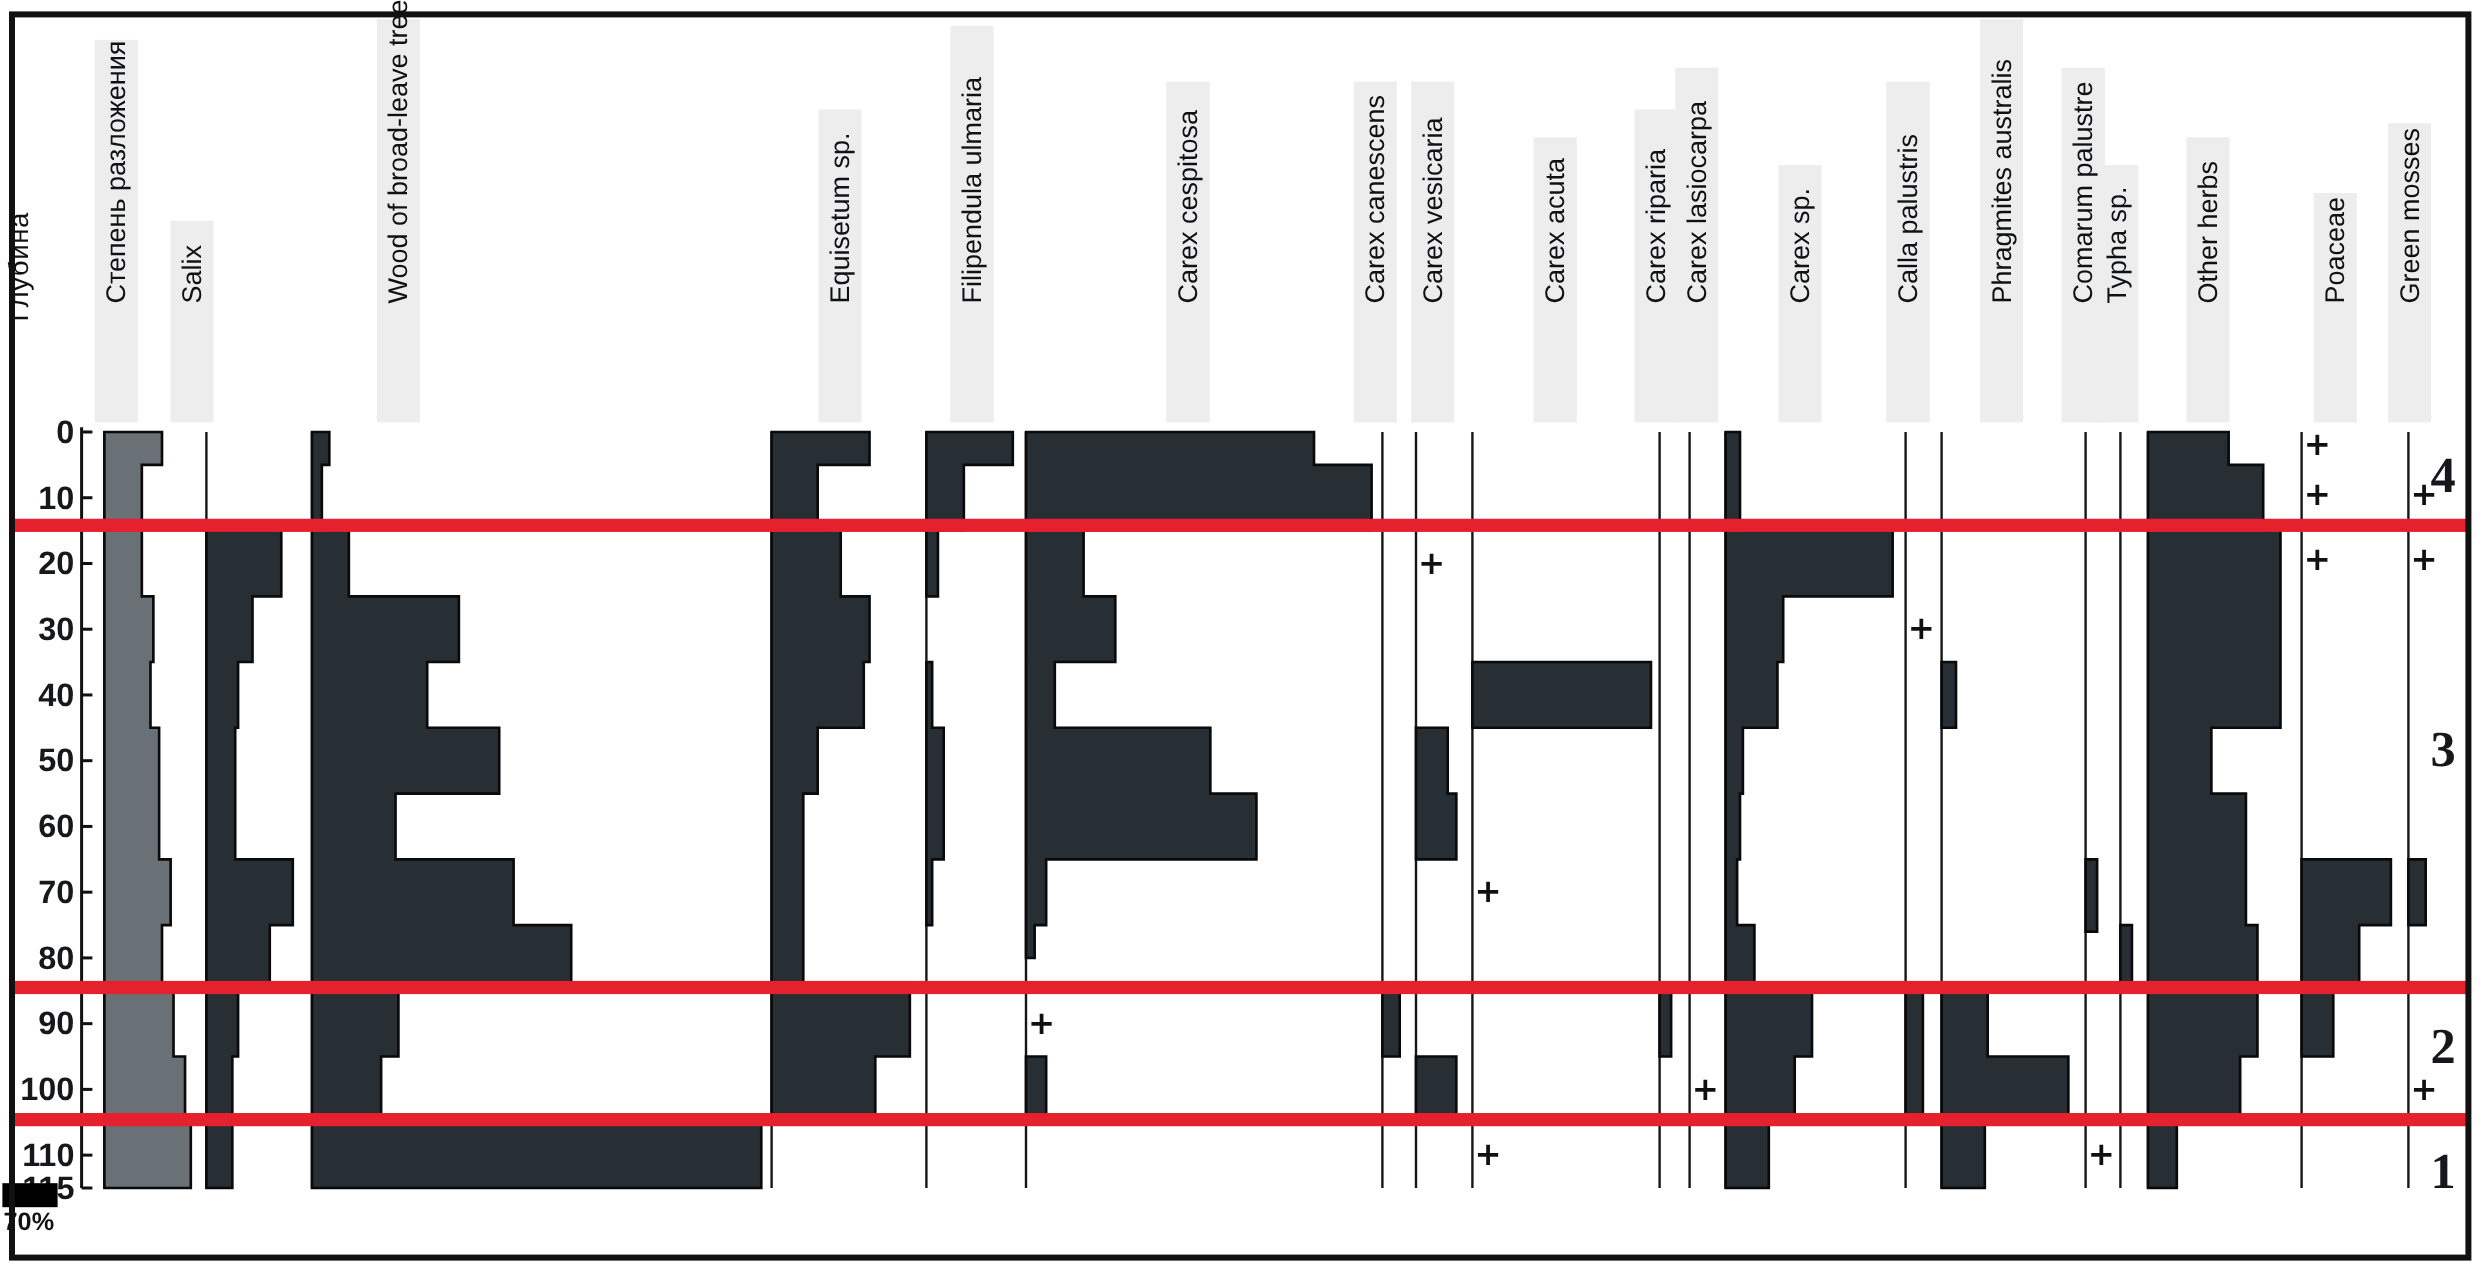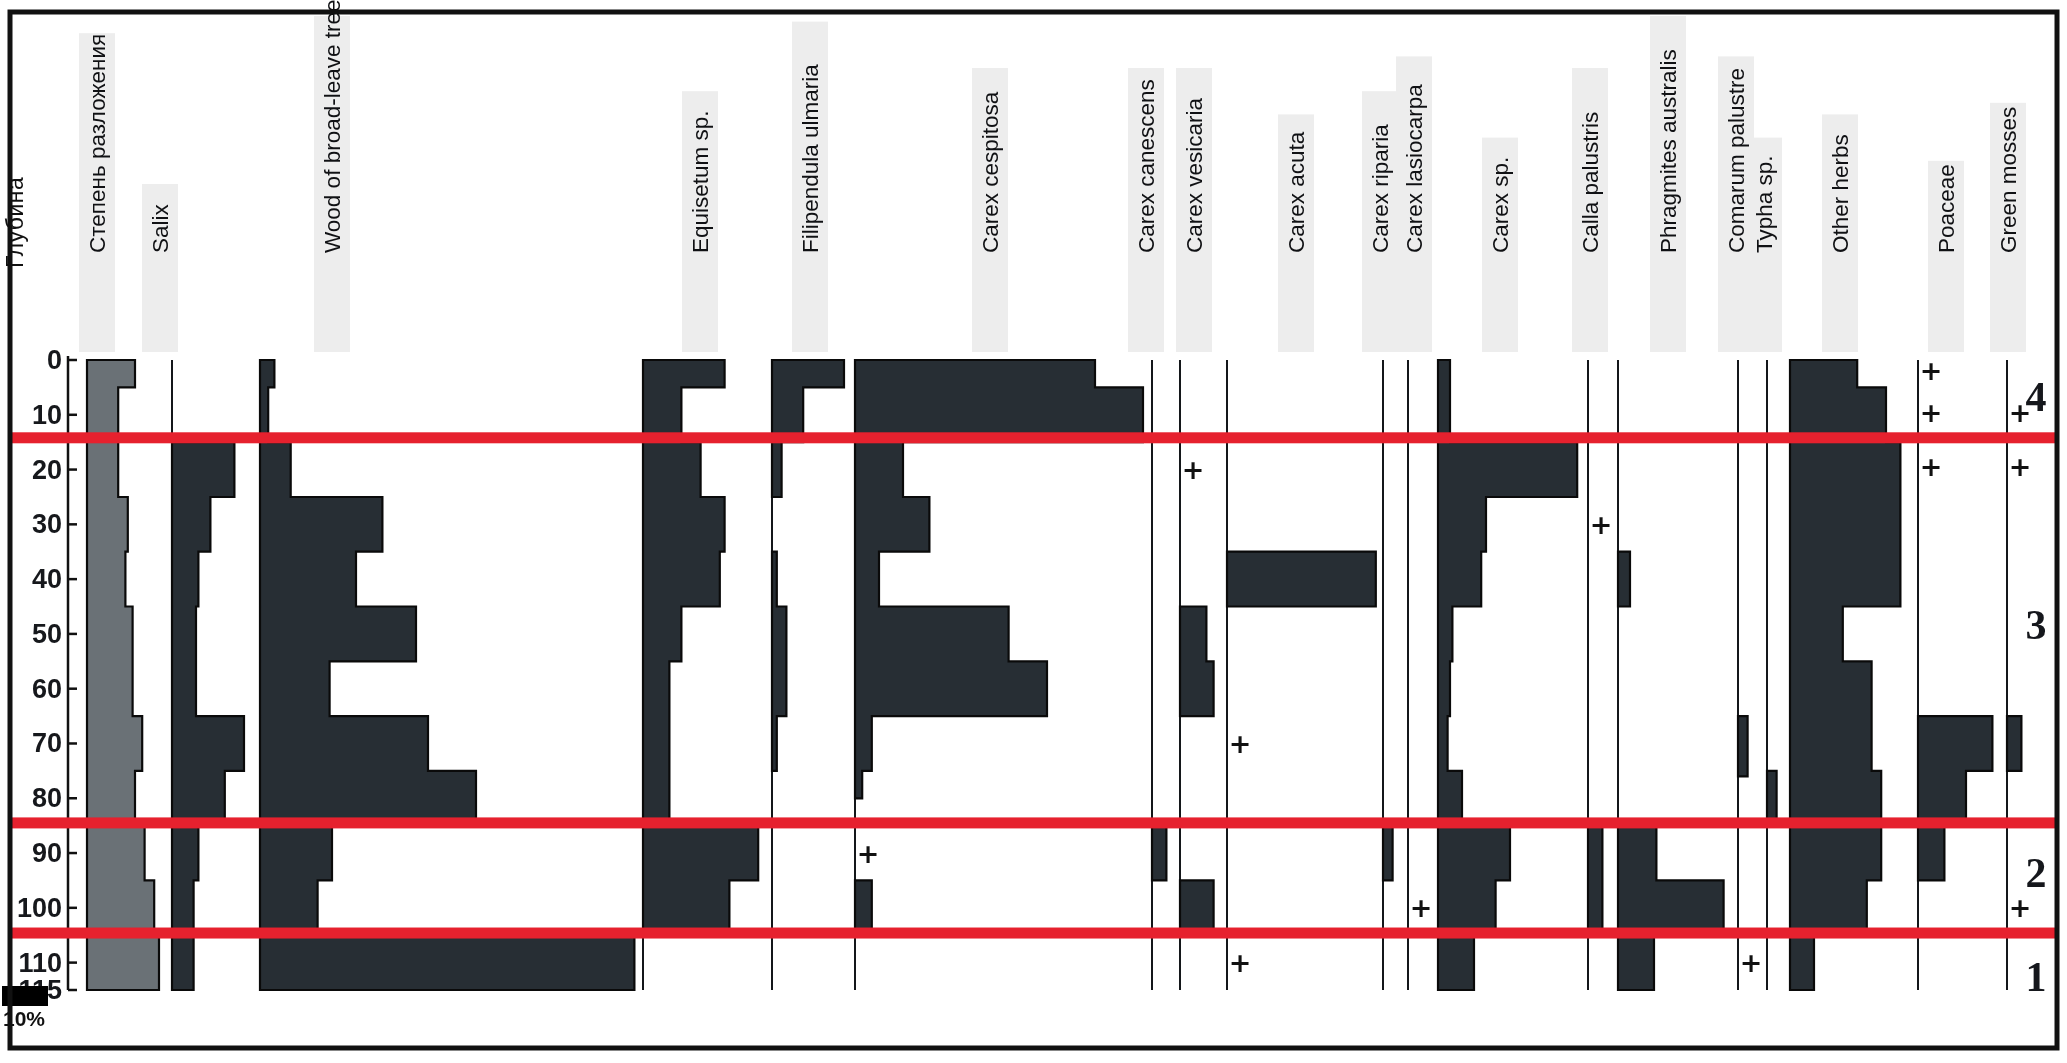--- a/index.html
+++ b/index.html
@@ -140,14 +140,14 @@
       <rect x="12" y="432.2913043478261" width="2044" height="11" fill="#e6212e"></rect>
       <rect x="12" y="817.4130434782609" width="2044" height="11" fill="#e6212e"></rect>
       <rect x="12" y="927.5260869565218" width="2044" height="11" fill="#e6212e"></rect>
       <text x="2036" y="397.25217391304346" text-anchor="middle" dominant-baseline="central" font-family="&quot;Liberation Serif&quot;,serif" font-size="42" font-weight="bold" fill="#15171c">4</text>
       <text x="2036" y="625.1478260869565" text-anchor="middle" dominant-baseline="central" font-family="&quot;Liberation Serif&quot;,serif" font-size="42" font-weight="bold" fill="#15171c">3</text>
       <text x="2036" y="872.7652173913043" text-anchor="middle" dominant-baseline="central" font-family="&quot;Liberation Serif&quot;,serif" font-size="42" font-weight="bold" fill="#15171c">2</text>
       <text x="2036" y="976.8521739130434" text-anchor="middle" dominant-baseline="central" font-family="&quot;Liberation Serif&quot;,serif" font-size="42" font-weight="bold" fill="#15171c">1</text>
       <rect x="10" y="12" width="2047" height="1036" fill="none" stroke="#111111" stroke-width="5"></rect>
     </svg>
   <div id="axis-label" class="overlay-label">Глубина</div>
-  <div id="scale-label" class="overlay-label">10%</div>
+  <div id="scale-label" class="overlay-label">70%</div>
 </div>
 
 </body></html>

